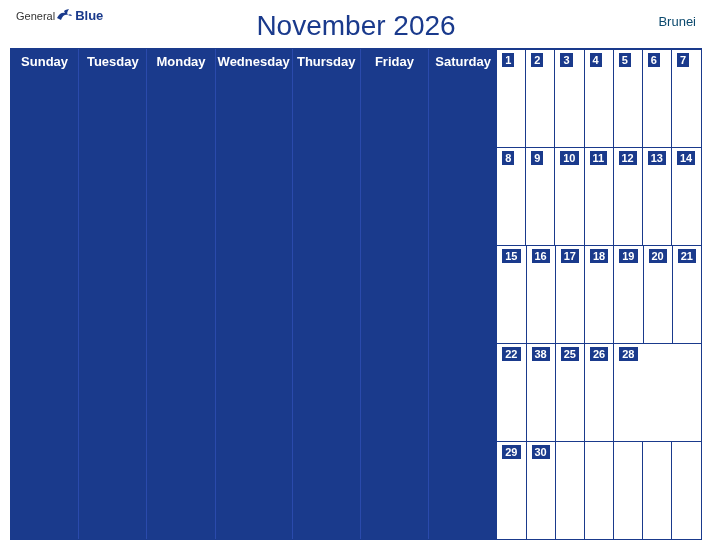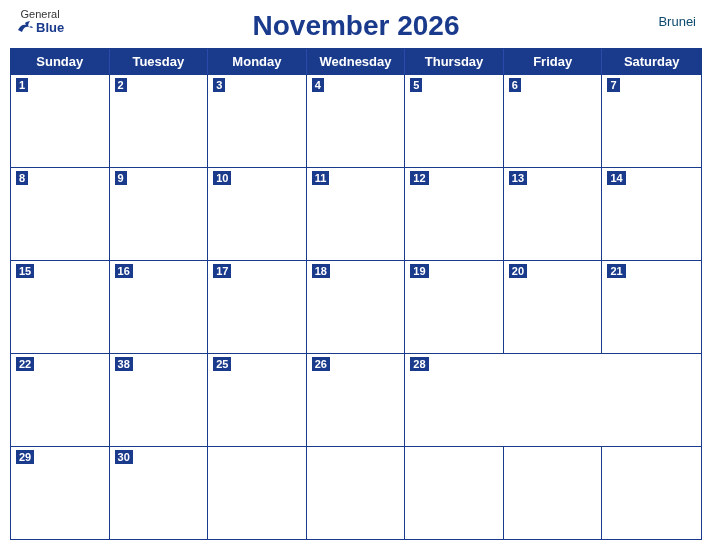--- a/index.html
+++ b/index.html
@@ -22,21 +22,21 @@
       align-items: center;
       justify-content: center;
       padding: 10px 16px 6px;
       position: relative;
     }
     .logo {
       position: absolute;
       left: 16px;
       top: 8px;
       display: flex;
-      flex-direction: column;
+      flex-direction: row;
       align-items: center;
     }
     .logo-text-general {
       font-size: 11px;
       color: #333;
       font-weight: normal;
     }
     .logo-text-blue {
       font-size: 13px;
       color: #1a3a8c;
@@ -45,34 +45,34 @@
       align-items: flex-start;
       gap: 2px;
     }
     .logo-bird {
       width: 18px;
       height: 14px;
     }
     .title {
       font-size: 28px;
       color: #1a3a8c;
-      font-weight: bold;
+      font-weight: normal;
       text-align: center;
     }
     .country {
       position: absolute;
       right: 16px;
       top: 14px;
       font-size: 13px;
       color: #0c4a6e;
     }
     .calendar {
       flex: 1;
       display: flex;
-      flex-direction: column;
+      flex-direction: row;
       margin: 0 10px 10px;
       border: 1px solid #1a3a8c;
     }
     .day-headers {
       display: grid;
       grid-template-columns: repeat(7, 1fr);
       background: #1a3a8c;
     }
     .day-header {
       color: #fff;

